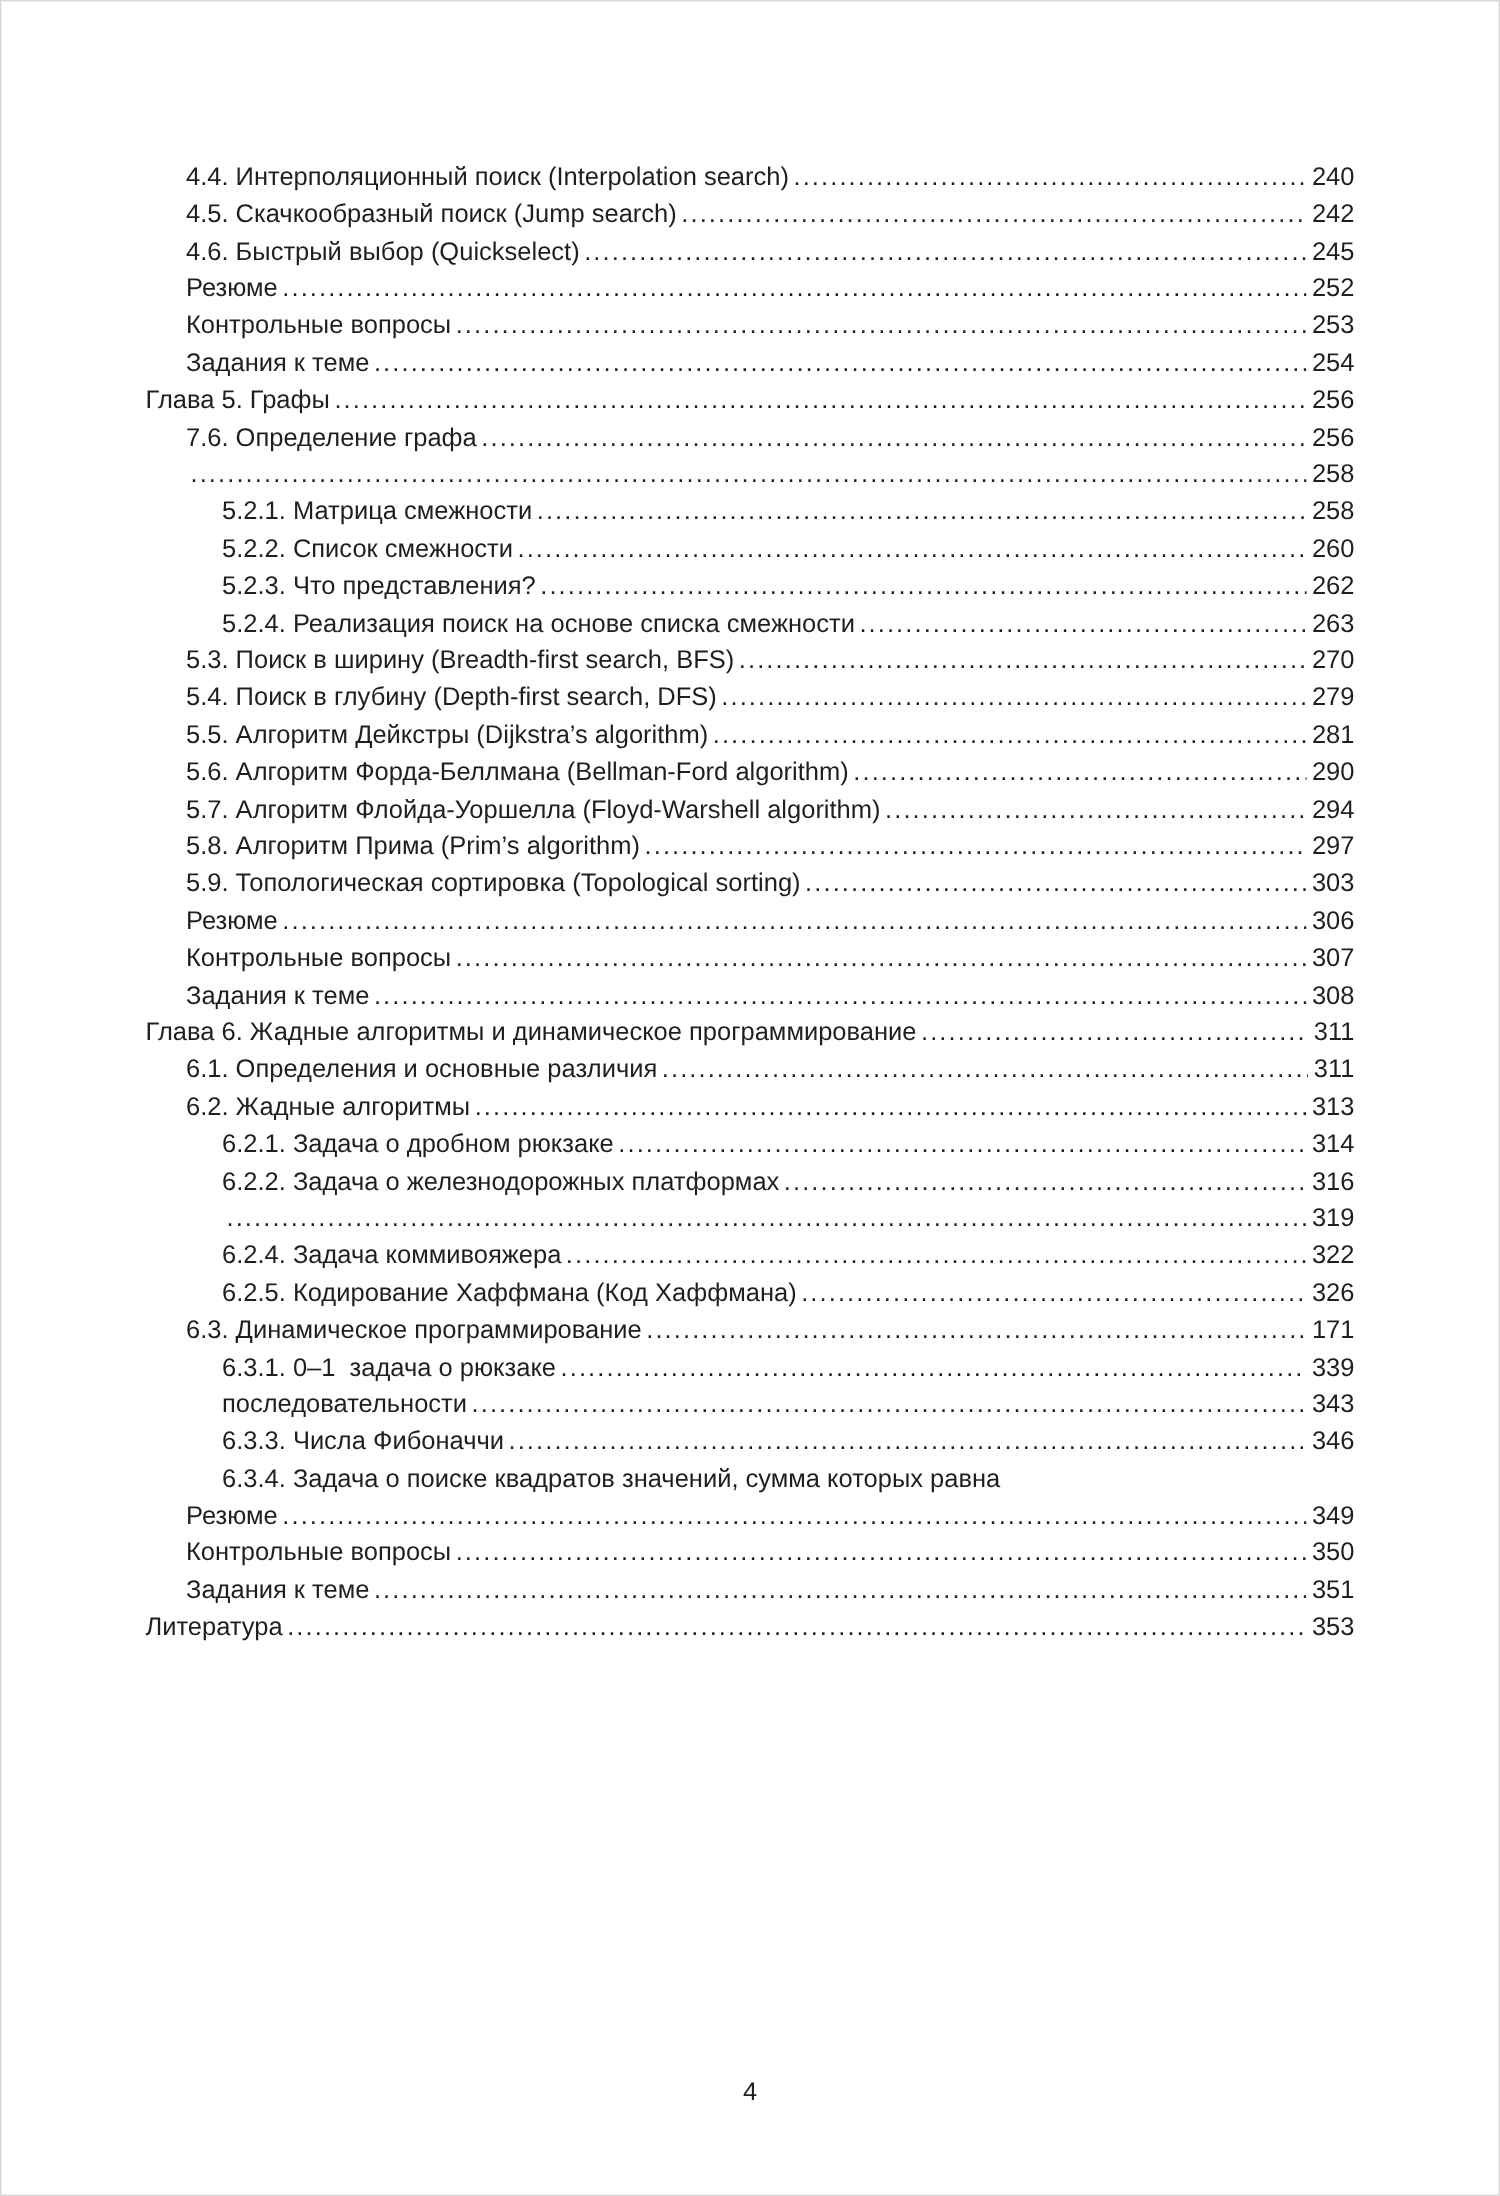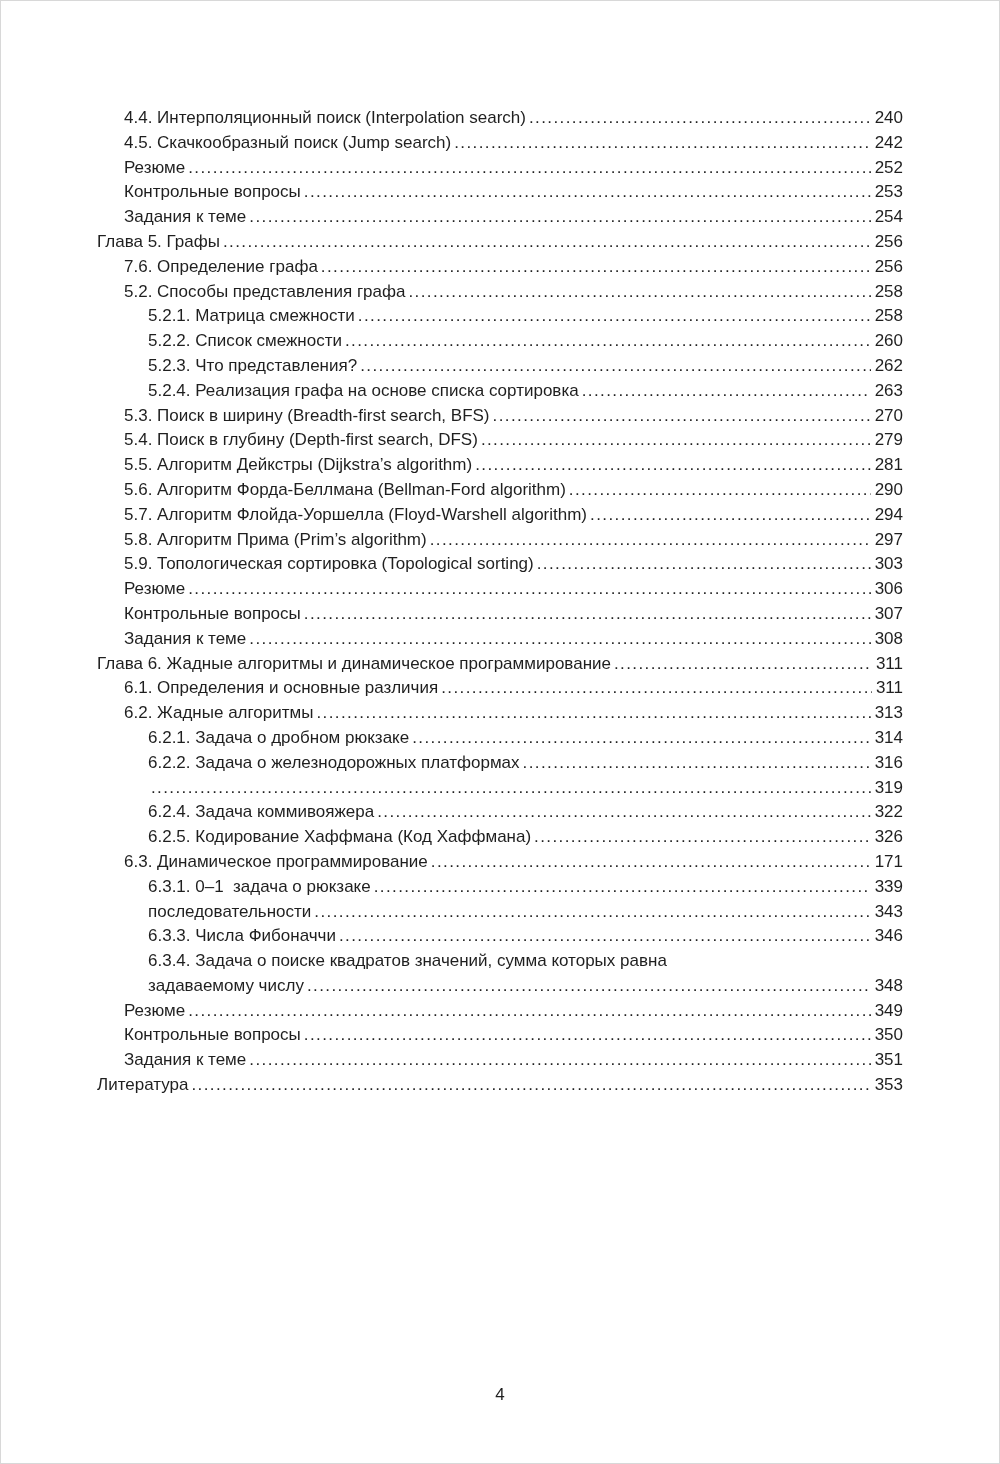--- a/index.html
+++ b/index.html
@@ -76,20 +76,25 @@
       <span class="toc-text">4.4. Интерполяционный поиск (Interpolation search)</span>
       <span class="toc-dots"></span>
       <span class="toc-page">240</span>
     </div>
     <div class="toc-row indent-1">
       <span class="toc-text">4.5. Скачкообразный поиск (Jump search)</span>
       <span class="toc-dots"></span>
       <span class="toc-page">242</span>
     </div>
     <div class="toc-row indent-1">
+      <span class="toc-text">4.6. Быстрый выбор (Quickselect)</span>
+      <span class="toc-dots"></span>
+      <span class="toc-page">245</span>
+    </div>
+    <div class="toc-row indent-1">
       <span class="toc-text">Резюме</span>
       <span class="toc-dots"></span>
       <span class="toc-page">252</span>
     </div>
     <div class="toc-row indent-1">
       <span class="toc-text">Контрольные вопросы</span>
       <span class="toc-dots"></span>
       <span class="toc-page">253</span>
     </div>
     <div class="toc-row indent-1">
@@ -101,41 +106,40 @@
       <span class="toc-text">Глава 5. Графы</span>
       <span class="toc-dots"></span>
       <span class="toc-page">256</span>
     </div>
     <div class="toc-row indent-1">
       <span class="toc-text">7.6. Определение графа</span>
       <span class="toc-dots"></span>
       <span class="toc-page">256</span>
     </div>
     <div class="toc-row indent-1">
-      <span class="toc-text">5.2. Способы представления графа</span>
       <span class="toc-dots"></span>
       <span class="toc-page">258</span>
     </div>
     <div class="toc-row indent-2">
       <span class="toc-text">5.2.1. Матрица смежности</span>
       <span class="toc-dots"></span>
       <span class="toc-page">258</span>
     </div>
     <div class="toc-row indent-2">
       <span class="toc-text">5.2.2. Список смежности</span>
       <span class="toc-dots"></span>
       <span class="toc-page">260</span>
     </div>
     <div class="toc-row indent-2">
       <span class="toc-text">5.2.3. Что представления?</span>
       <span class="toc-dots"></span>
       <span class="toc-page">262</span>
     </div>
     <div class="toc-row indent-2">
-      <span class="toc-text">5.2.4. Реализация графа на основе списка сортировка</span>
+      <span class="toc-text">5.2.4. Реализация поиск на основе списка смежности</span>
       <span class="toc-dots"></span>
       <span class="toc-page">263</span>
     </div>
     <div class="toc-row indent-1">
       <span class="toc-text">5.3. Поиск в ширину (Breadth-first search, BFS)</span>
       <span class="toc-dots"></span>
       <span class="toc-page">270</span>
     </div>
     <div class="toc-row indent-1">
       <span class="toc-text">5.4. Поиск в глубину (Depth-first search, DFS)</span>
@@ -237,25 +241,20 @@
       <span class="toc-page">343</span>
     </div>
     <div class="toc-row indent-2">
       <span class="toc-text">6.3.3. Числа Фибоначчи</span>
       <span class="toc-dots"></span>
       <span class="toc-page">346</span>
     </div>
     <div class="toc-row indent-2">
       <span class="toc-text">6.3.4. Задача о поиске квадратов значений, сумма которых равна</span>
     </div>
-    <div class="toc-row indent-2">
-      <span class="toc-text">задаваемому числу</span>
-      <span class="toc-dots"></span>
-      <span class="toc-page">348</span>
-    </div>
     <div class="toc-row indent-1">
       <span class="toc-text">Резюме</span>
       <span class="toc-dots"></span>
       <span class="toc-page">349</span>
     </div>
     <div class="toc-row indent-1">
       <span class="toc-text">Контрольные вопросы</span>
       <span class="toc-dots"></span>
       <span class="toc-page">350</span>
     </div>

